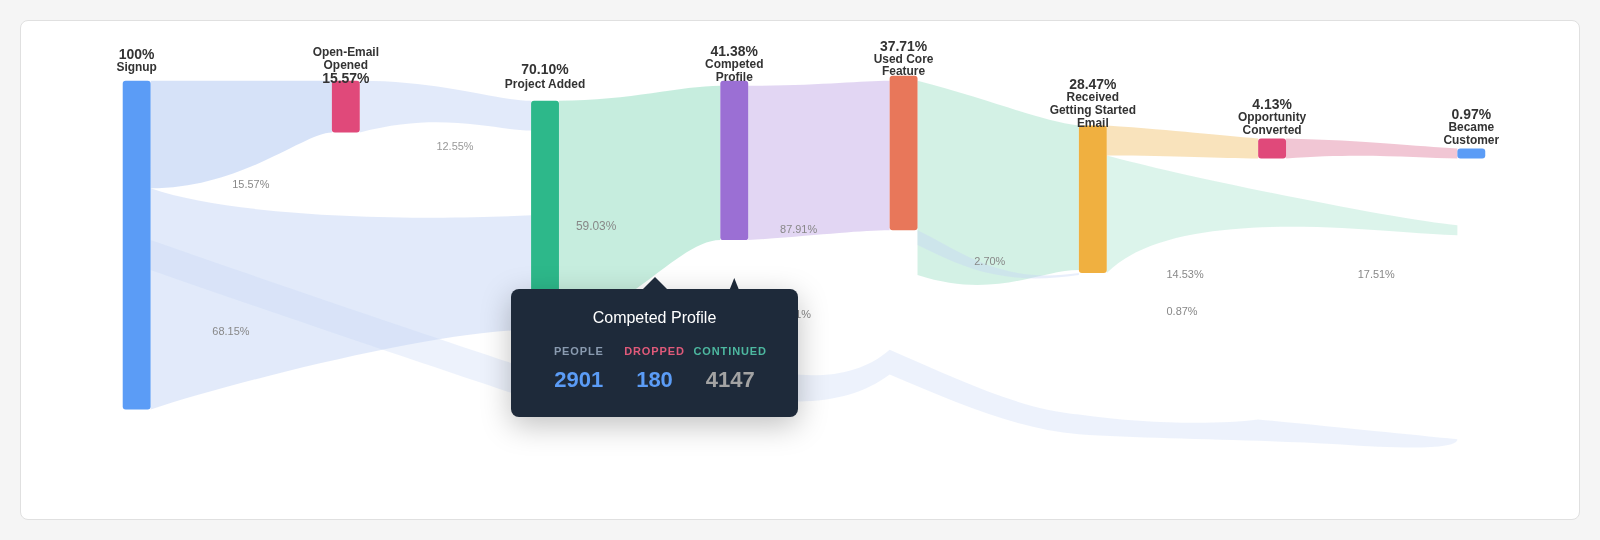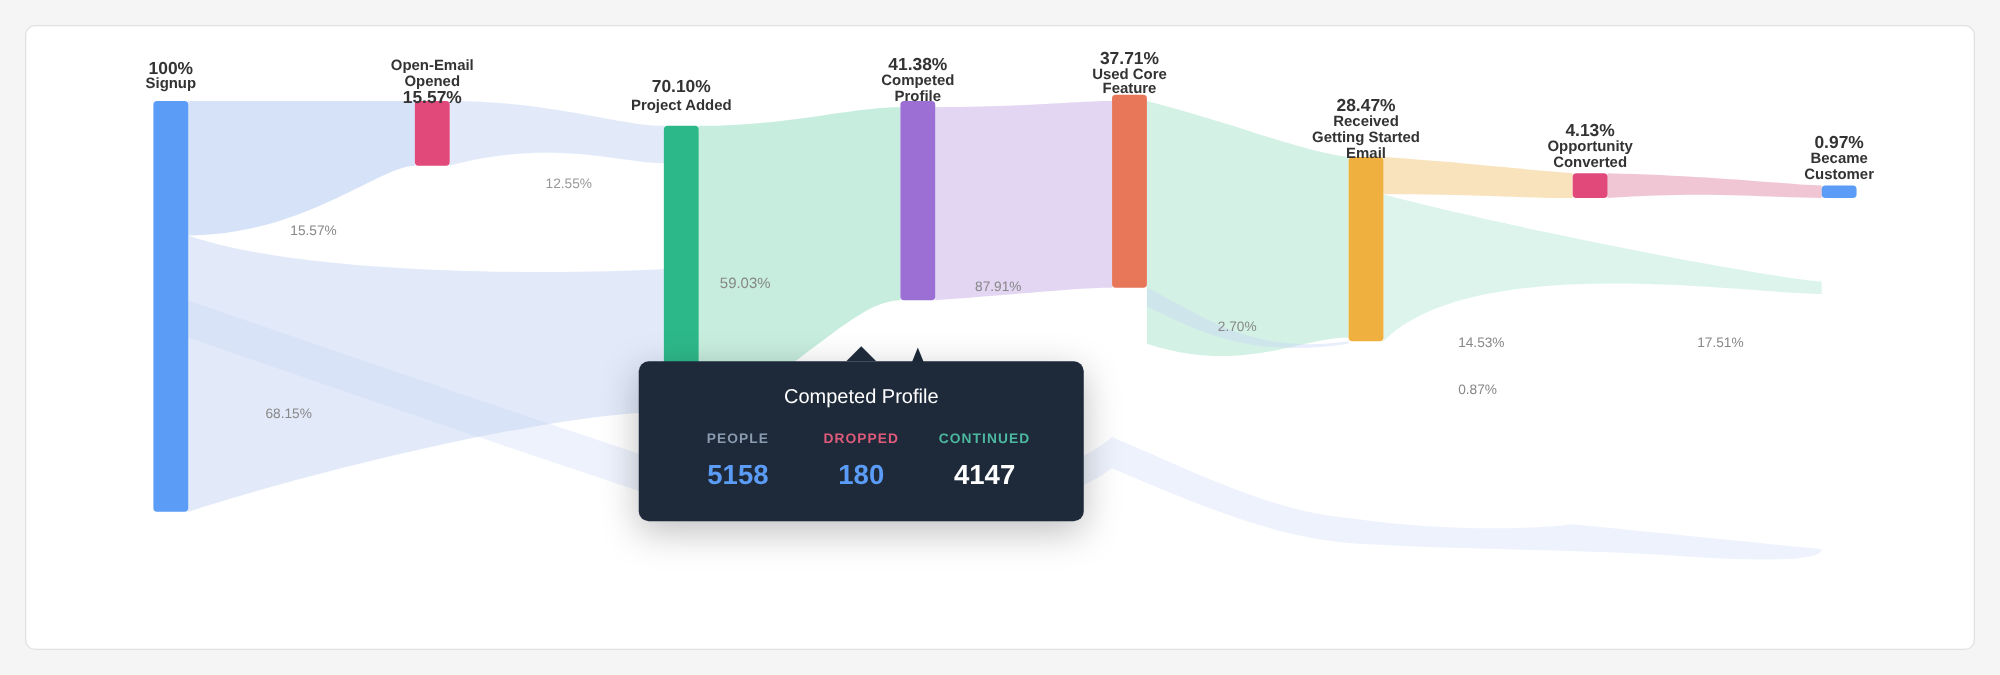--- a/index.html
+++ b/index.html
@@ -26,21 +26,21 @@
       width: 100%;
       height: 100%;
       overflow: visible;
     }
     
     .tooltip {
       position: absolute;
       background: #1e2a3a;
       border-radius: 8px;
       padding: 20px 30px 24px;
-      width: 356px;
+      width: 287px;
       box-shadow: 0 8px 30px rgba(0,0,0,0.25);
       z-index: 10;
       left: 490px;
       top: 268px;
     }
     .tooltip-title {
       color: #fff;
       font-size: 16px;
       font-weight: 500;
       text-align: center;
@@ -63,21 +63,21 @@
     }
     .tooltip-col-value {
       font-size: 22px;
       font-weight: 600;
     }
     .col-people .tooltip-col-header { color: #8a9bb0; }
     .col-people .tooltip-col-value { color: #5b9cf6; }
     .col-dropped .tooltip-col-header { color: #e05a7a; }
     .col-dropped .tooltip-col-value { color: #5b9cf6; }
     .col-continued .tooltip-col-header { color: #4db8a0; }
-    .col-continued .tooltip-col-value { color: #ffffff; }
+    .col-continued .tooltip-col-value { color: #a3a3a3; }
     
     .tooltip::before {
       content: '';
       position: absolute;
       top: -12px;
       left: 50%;
       transform: translateX(-50%);
       width: 0; height: 0;
       border-left: 12px solid transparent;
       border-right: 12px solid transparent;
@@ -172,21 +172,21 @@
 
     <polygon points="714,258 706,278 722,278" fill="#1e2a3a"></polygon>
   </svg>
 
   
   <div class="tooltip">
     <div class="tooltip-title">Competed Profile</div>
     <div class="tooltip-cols">
       <div class="tooltip-col col-people">
         <div class="tooltip-col-header">PEOPLE</div>
-        <div class="tooltip-col-value">5158</div>
+        <div class="tooltip-col-value">2901</div>
       </div>
       <div class="tooltip-col col-dropped">
         <div class="tooltip-col-header">DROPPED</div>
         <div class="tooltip-col-value">180</div>
       </div>
       <div class="tooltip-col col-continued">
         <div class="tooltip-col-header">CONTINUED</div>
         <div class="tooltip-col-value">4147</div>
       </div>
     </div>

